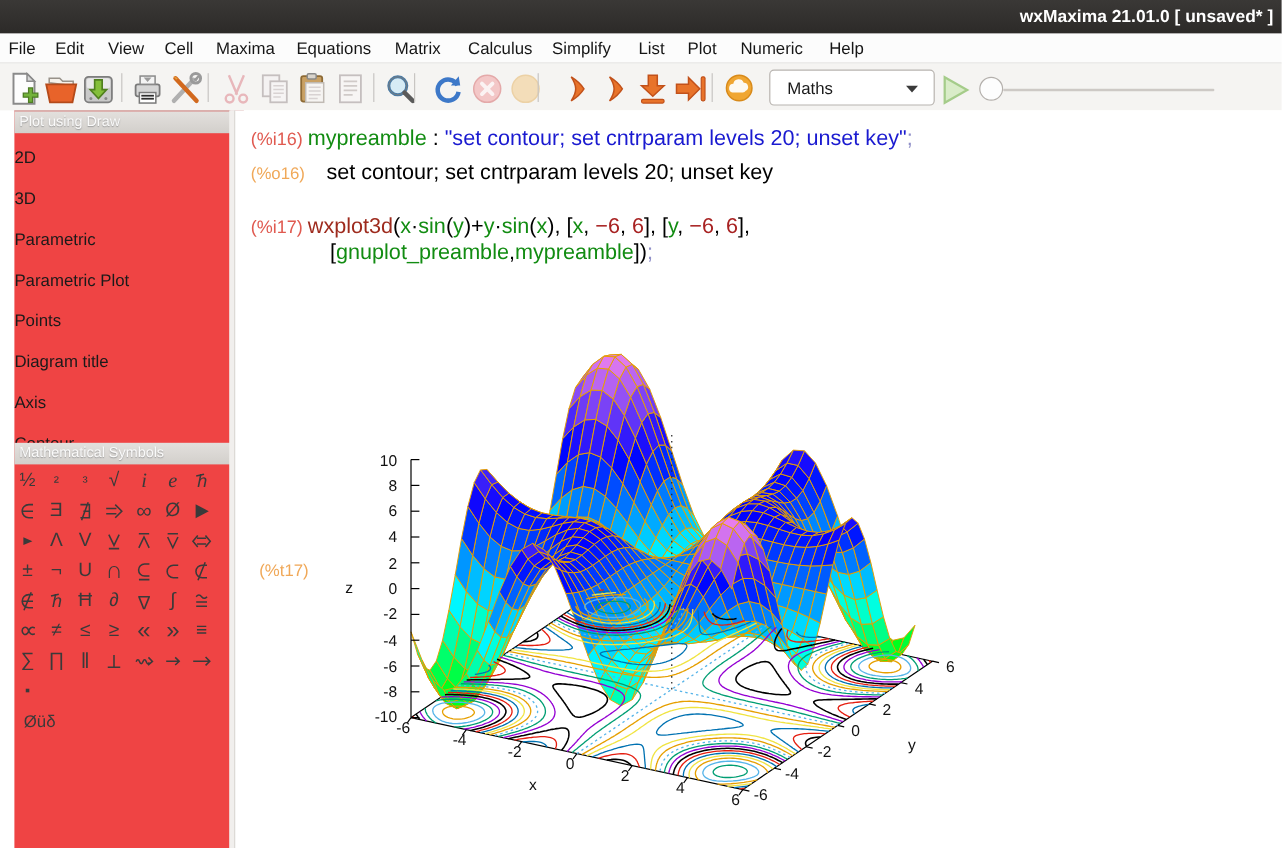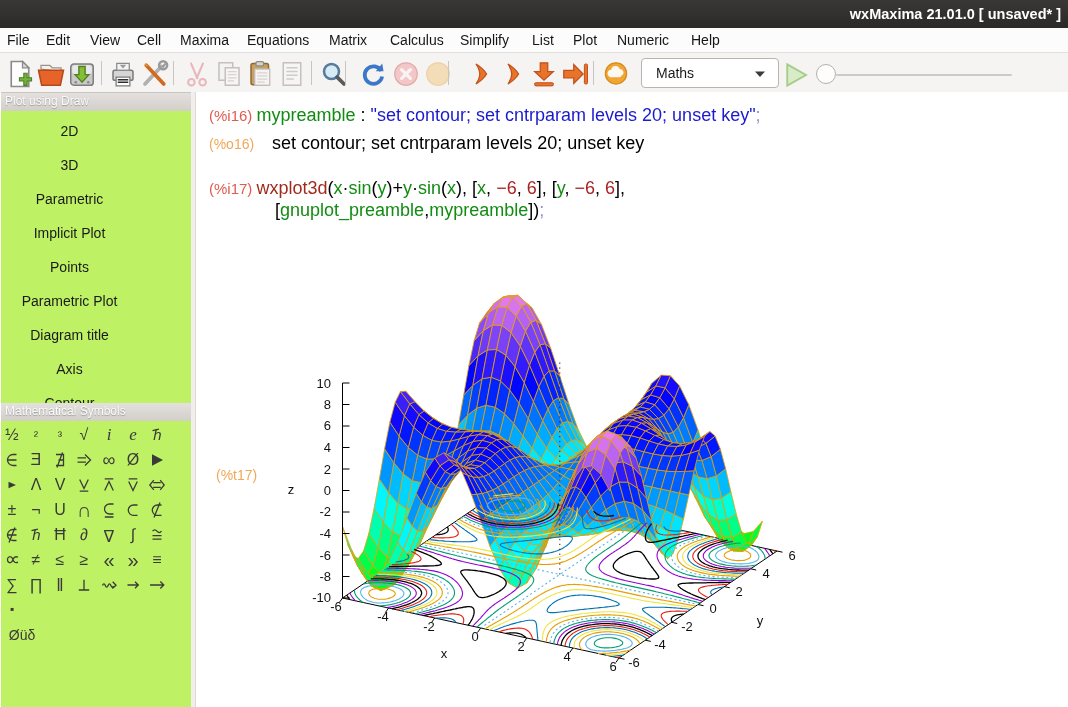--- a/index.html
+++ b/index.html
@@ -1,23 +1,23 @@
 <!DOCTYPE html>
 <html><head><meta charset="utf-8"><style>
 *{margin:0;padding:0;box-sizing:border-box}
 html,body{width:1068px;height:707px;overflow:hidden;background:#fff;font-family:"Liberation Sans",sans-serif}
 #titlebar{position:absolute;left:0;top:0;width:1068px;height:28px;background:linear-gradient(#3a3836,#2c2a28);color:#fff;font-weight:bold;font-size:14.5px;text-align:right;line-height:28px;padding-right:7px}
 #menubar{position:absolute;left:0;top:28px;width:1068px;height:25px;background:#fcfcfc;border-bottom:1px solid #e2e0de;font-size:14px;color:#161616;line-height:25px;white-space:nowrap}
 #menubar span{display:inline-block}
 #toolbar{position:absolute;left:0;top:53px;width:1068px;height:39px;background:#f5f4f2}
 .sep{position:absolute;top:8px;width:1px;height:24px;background:#c8c5c2}
 .ticon{position:absolute;top:5px;width:30px;height:30px}
-#sidebar{position:absolute;left:1px;top:92px;width:191px;height:615px;background:#bef264;border-right:1px solid #aaa7a3;border-top:1px solid #c9c6c2}
+#sidebar{position:absolute;left:12px;top:92px;width:191px;height:615px;background:#ef4444;border-right:1px solid #aaa7a3;border-top:1px solid #c9c6c2}
 .phead{height:18px;background:linear-gradient(#e3e0dd,#d2cfcb);color:#fafafa;font-size:12px;line-height:17px;padding-left:4px;text-shadow:0 1px 1px #999}
-.sbtn{height:34px;width:137px;text-align:center;font-size:14px;color:#1a1a1a;line-height:34px}
+.sbtn{height:34px;width:137px;text-align:left;font-size:14px;color:#1a1a1a;line-height:34px}
 #symgrid{position:relative;font-size:16px;color:#3a3a3a}
 .sym{position:absolute;transform:translate(-50%,-50%);text-align:center}.symf{transform:translate(-50%,-50%) scaleX(-1)}.symv{position:absolute;transform:translate(-50%,-50%);line-height:0}#symgrid i{font-family:"Liberation Serif",serif;font-size:17px}
 #content{position:absolute;left:192px;top:92px;width:876px;height:615px;background:#fff}
 .lbl-i{color:#e05a50;font-size:15px}
 .lbl-o{color:#f0a858;font-size:14px}
 .code{font-size:18px;color:#000}
 .grn{color:#128c12}.blu{color:#1a1ad0}.mrn{color:#9e2b1e}.num{color:#a82222}.smc{color:#9090c8}
 </style></head><body>
 <div id="titlebar">wxMaxima 21.01.0 [ unsaved* ]</div>
 <div id="menubar">
@@ -143,23 +143,22 @@
       <path d="M5 3.5L20 12 5 20.5z" fill="#d9ecc8" stroke="#a5cc8a" stroke-width="1.5"></path>
     </svg>
     <div style="position:absolute;left:836px;top:21px;width:176px;height:2px;background:#cdc9c5;border-radius:1px"></div>
     <div style="position:absolute;left:816px;top:11px;width:20px;height:20px;border-radius:50%;background:#fdfdfd;border:1px solid #b4b0ac"></div>
   </div>
 <div id="sidebar">
 <div class="phead">Plot using Draw</div>
 <div class="sbtn" style="margin-top:3px">2D</div>
     <div class="sbtn">3D</div>
     <div class="sbtn">Parametric</div>
-    <div class="sbtn">Implicit Plot</div>
+    <div class="sbtn">Parametric Plot</div>
     <div class="sbtn">Points</div>
-    <div class="sbtn">Parametric Plot</div>
     <div class="sbtn">Diagram title</div>
     <div class="sbtn">Axis</div>
     <div class="sbtn" style="height:17px;line-height:34px;overflow:hidden">Contour</div>
 <div class="phead" style="margin-top:0">Mathematical Symbols</div>
 <div id="symgrid">
       <span class="sym" style="left:11px;top:14px;">½</span>
       <span class="sym" style="left:35px;top:14px;font-size:13px;">²</span>
       <span class="sym" style="left:59px;top:14px;font-size:13px;">³</span>
       <span class="sym" style="left:83px;top:14px;">√</span>
       <span class="sym" style="left:108px;top:14px;"><i>i</i></span>

